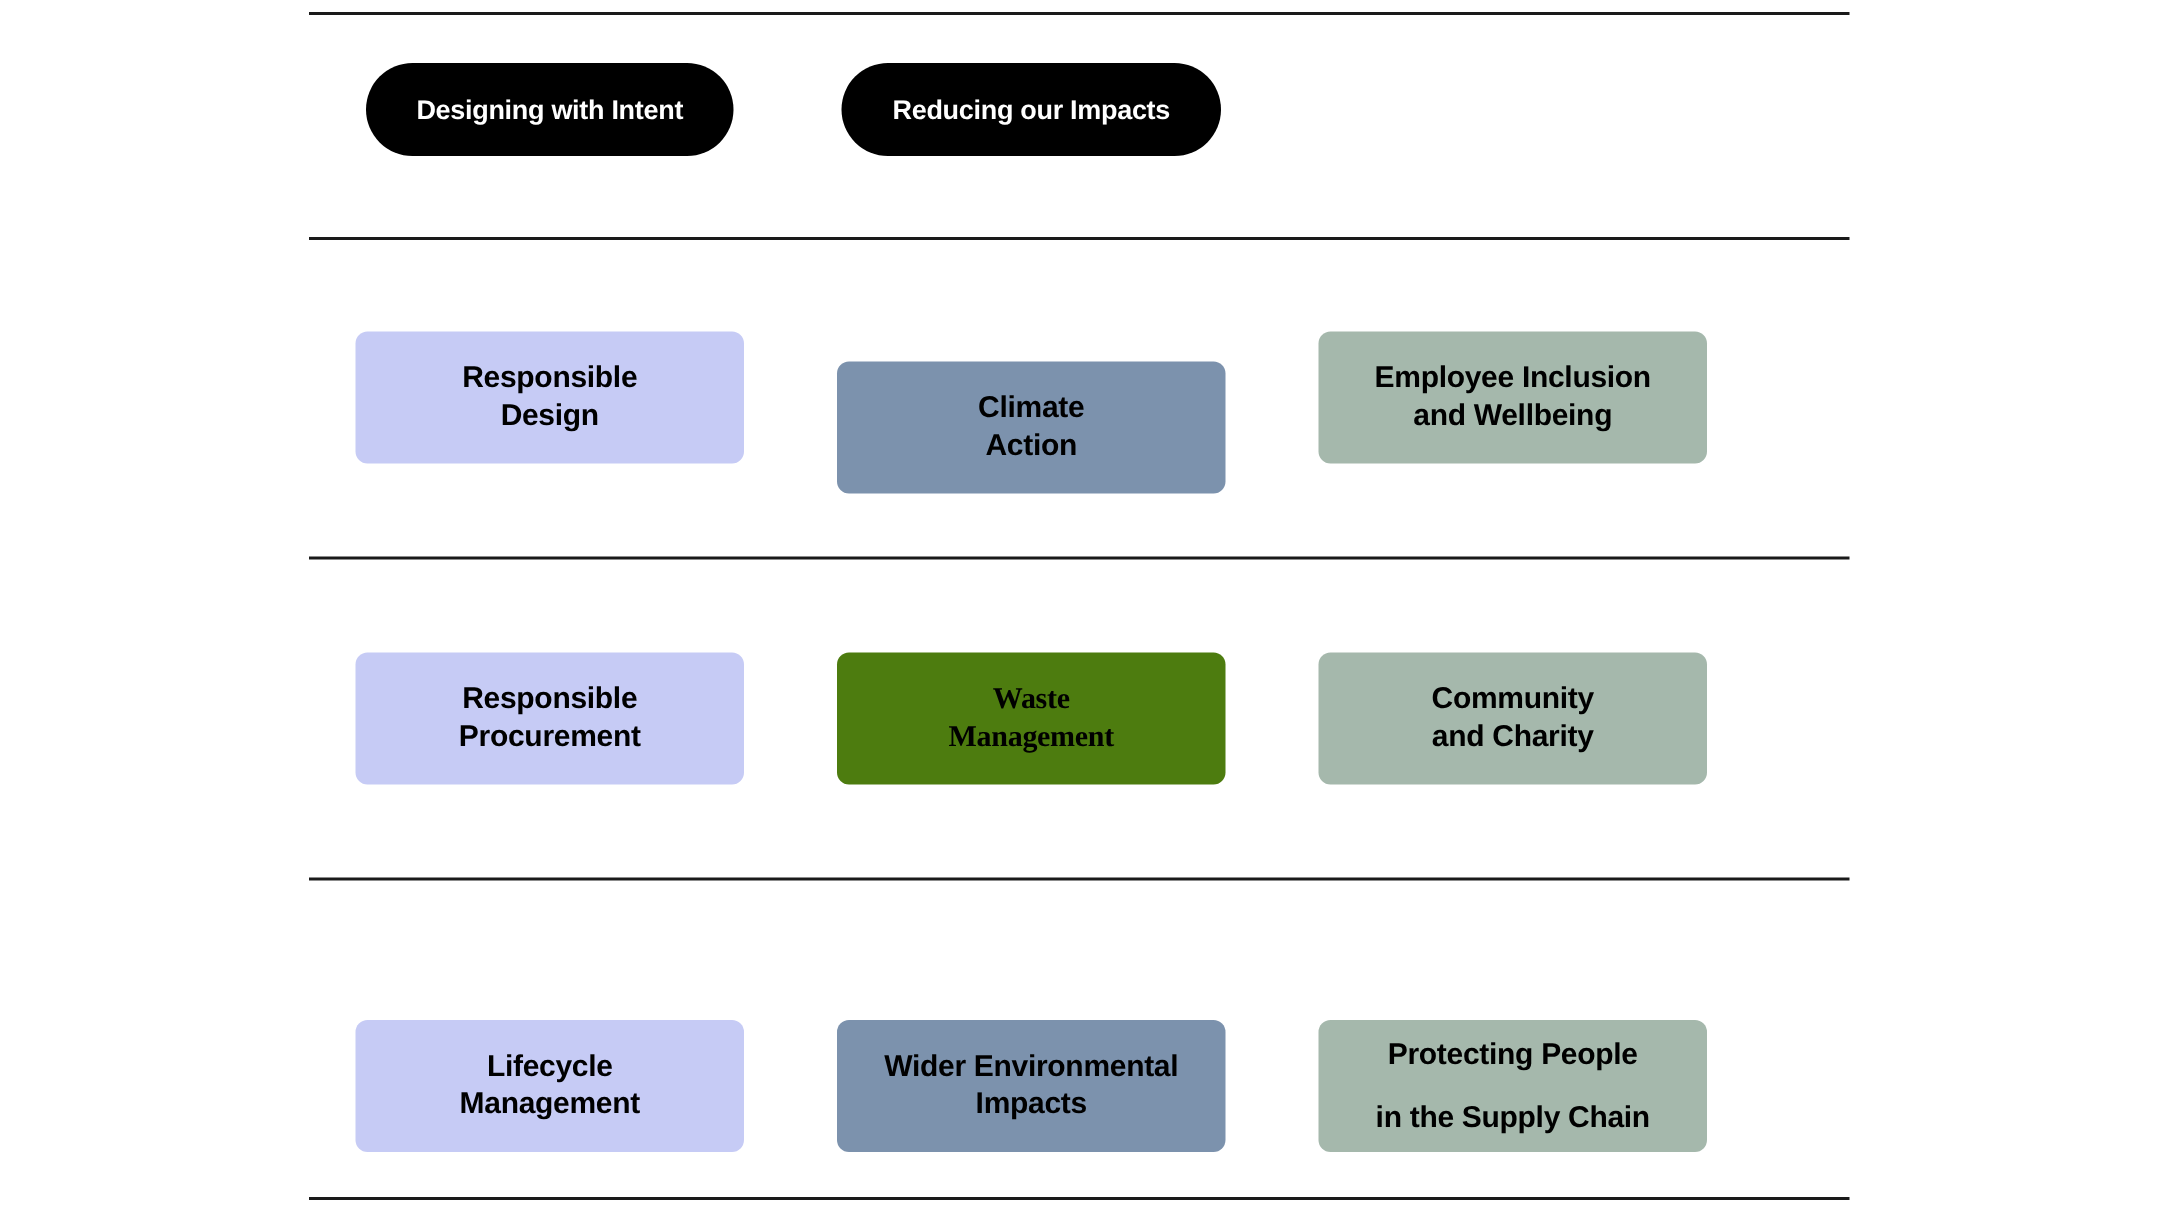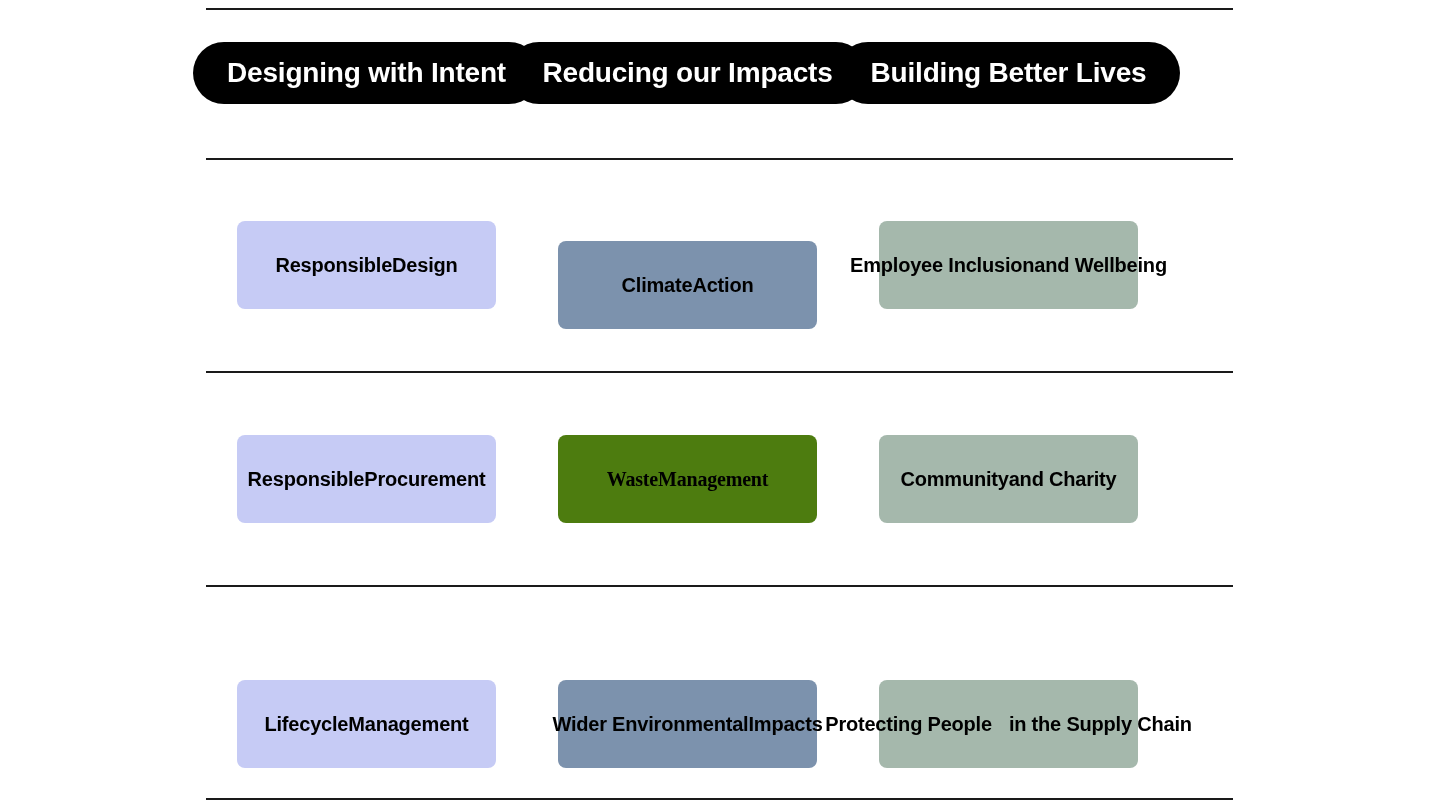--- a/index.html
+++ b/index.html
@@ -52,21 +52,21 @@
   }
   .pillar {
     background: #000000;
     color: #ffffff;
     border-radius: 999px;
     height: 62px;
     display: flex;
     align-items: center;
     justify-content: center;
     padding: 0 34px;
-    font-size: 28px;
+    font-size: 18px;
     font-weight: bold;
     letter-spacing: -0.2px;
     white-space: nowrap;
     box-sizing: border-box;
   }
 
   
   .card-row {
     position: absolute;
     left: 206px;
@@ -83,20 +83,21 @@
     width: 321px;
     display: flex;
     align-items: center;
     justify-content: center;
   }
   .card {
     width: 259px;
     height: 88px;
     border-radius: 8px;
     display: flex;
+    flex-direction: column;
     align-items: center;
     justify-content: center;
     box-sizing: border-box;
     color: #000000;
     font-size: 20px;
     font-weight: bold;
     line-height: 25px;
     text-align: center;
     letter-spacing: -0.2px;
     padding: 0 10px;
@@ -117,25 +118,20 @@
     <div class="pillar-col">
       <div class="pillar" style="background: rgb(0, 0, 0); color: rgb(255, 255, 255);">
         <span>Designing with Intent</span>
       </div>
     </div>
     <div class="pillar-col">
       <div class="pillar" style="background: rgb(0, 0, 0); color: rgb(255, 255, 255);">
         <span>Reducing our Impacts</span>
       </div>
     </div>
-    <div class="pillar-col">
-      <div class="pillar" style="background: rgb(0, 0, 0); color: rgb(255, 255, 255);">
-        <span>Building Better Lives</span>
-      </div>
-    </div>
   </div>
 
   <div class="divider d1" style="background: rgb(26, 26, 26);"></div>
 
   <div class="card-row r1">
     <div class="card-col">
       <div class="card c-1" style="background: rgb(198, 203, 245); color: rgb(0, 0, 0);">
         <span class="ln">Responsible</span>
         <span class="ln">Design</span>
       </div>

